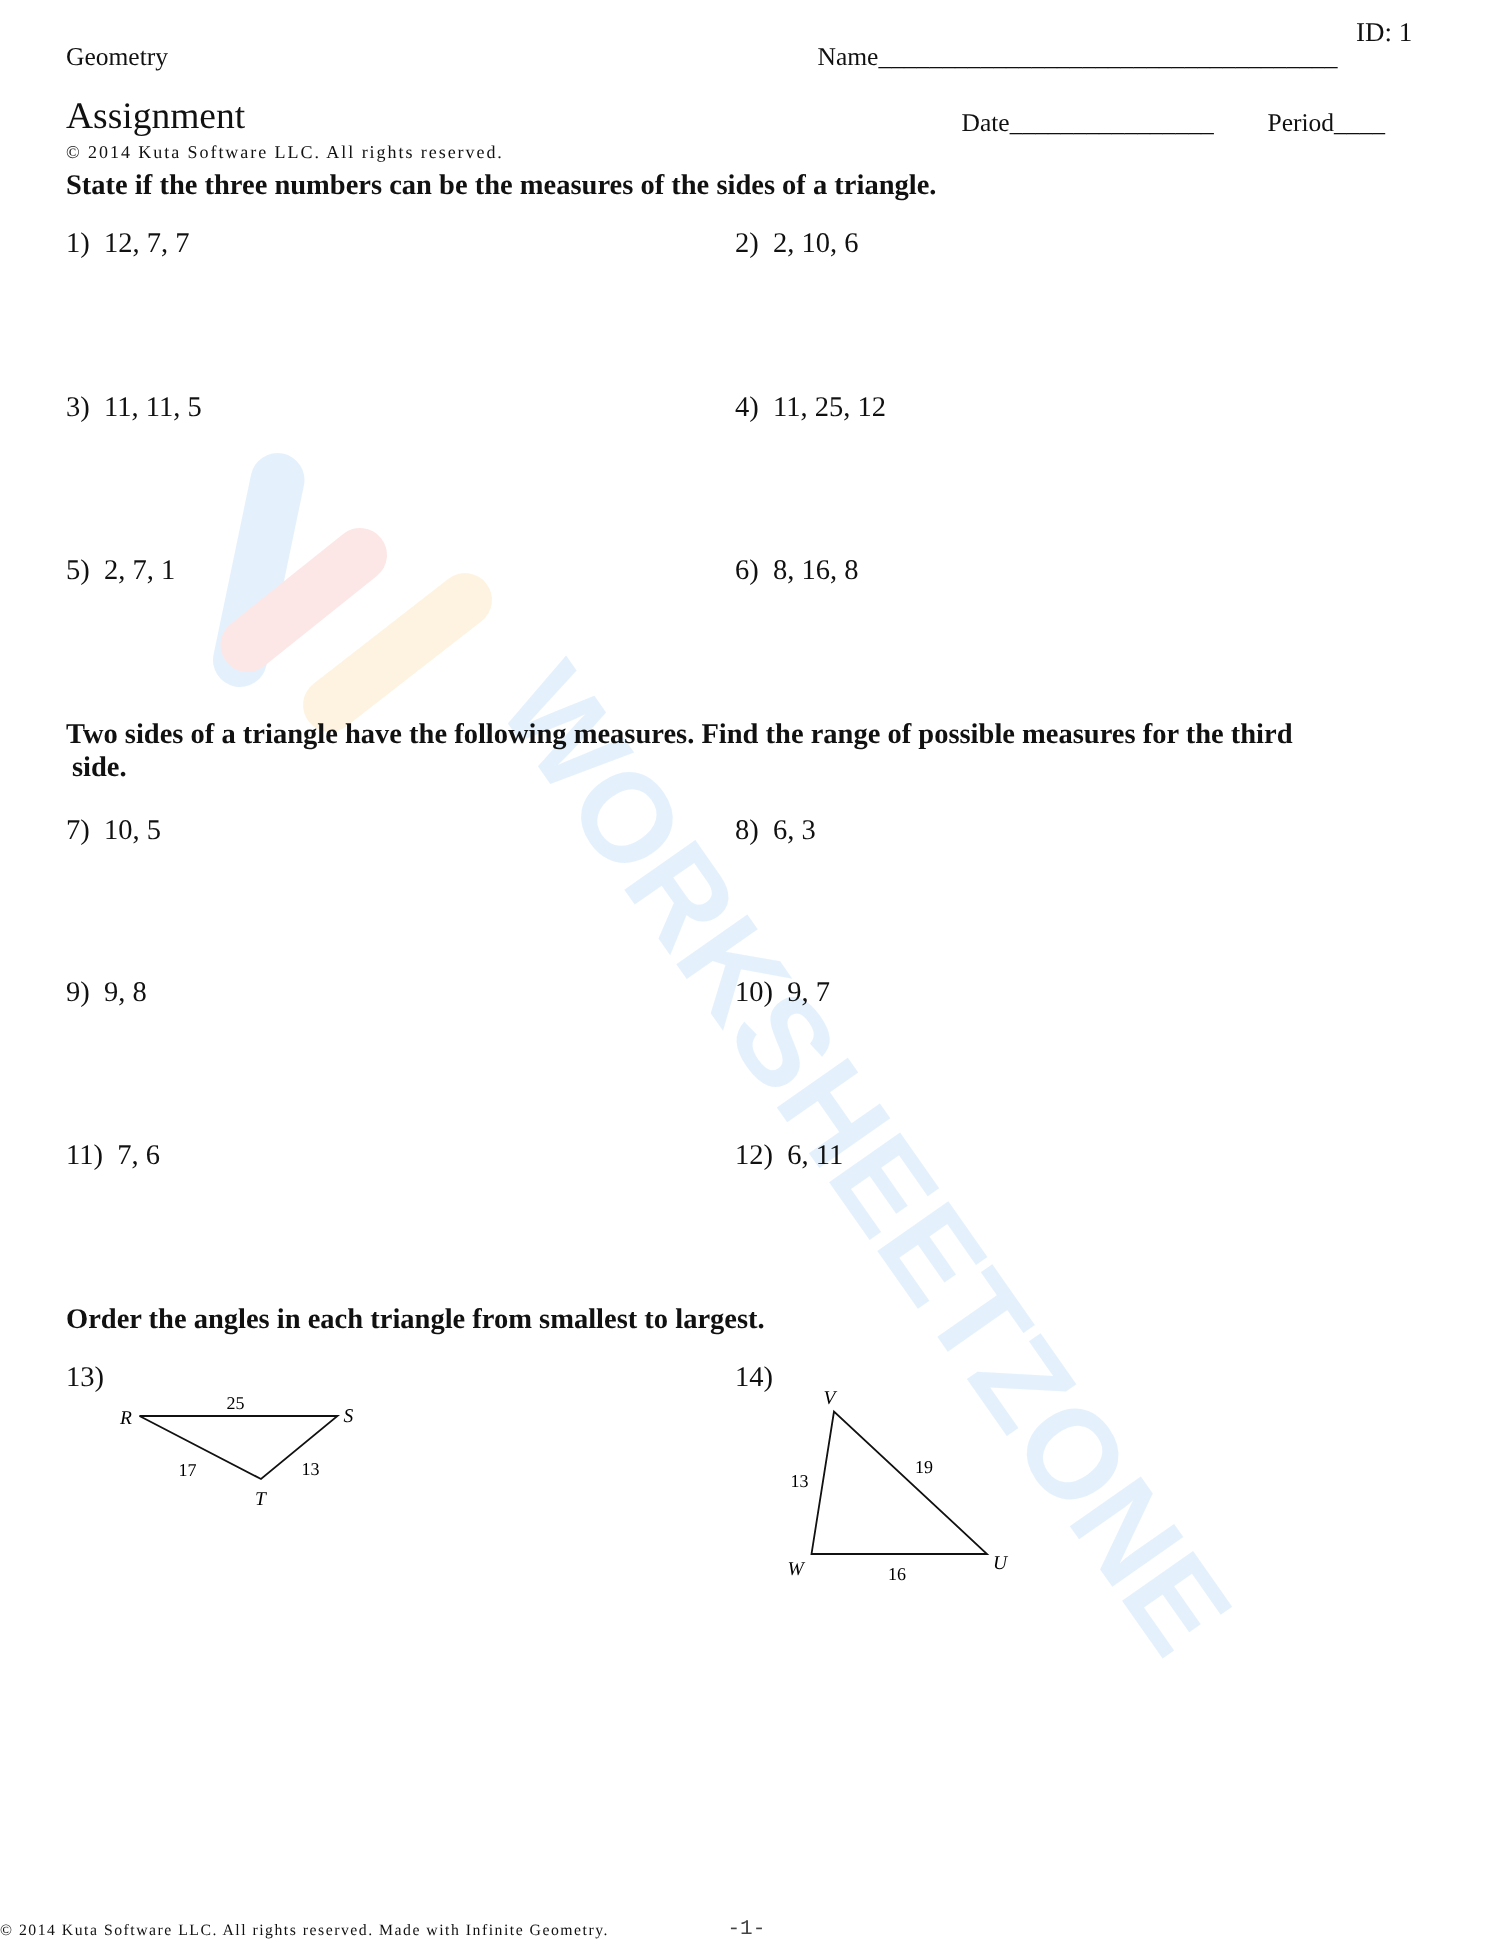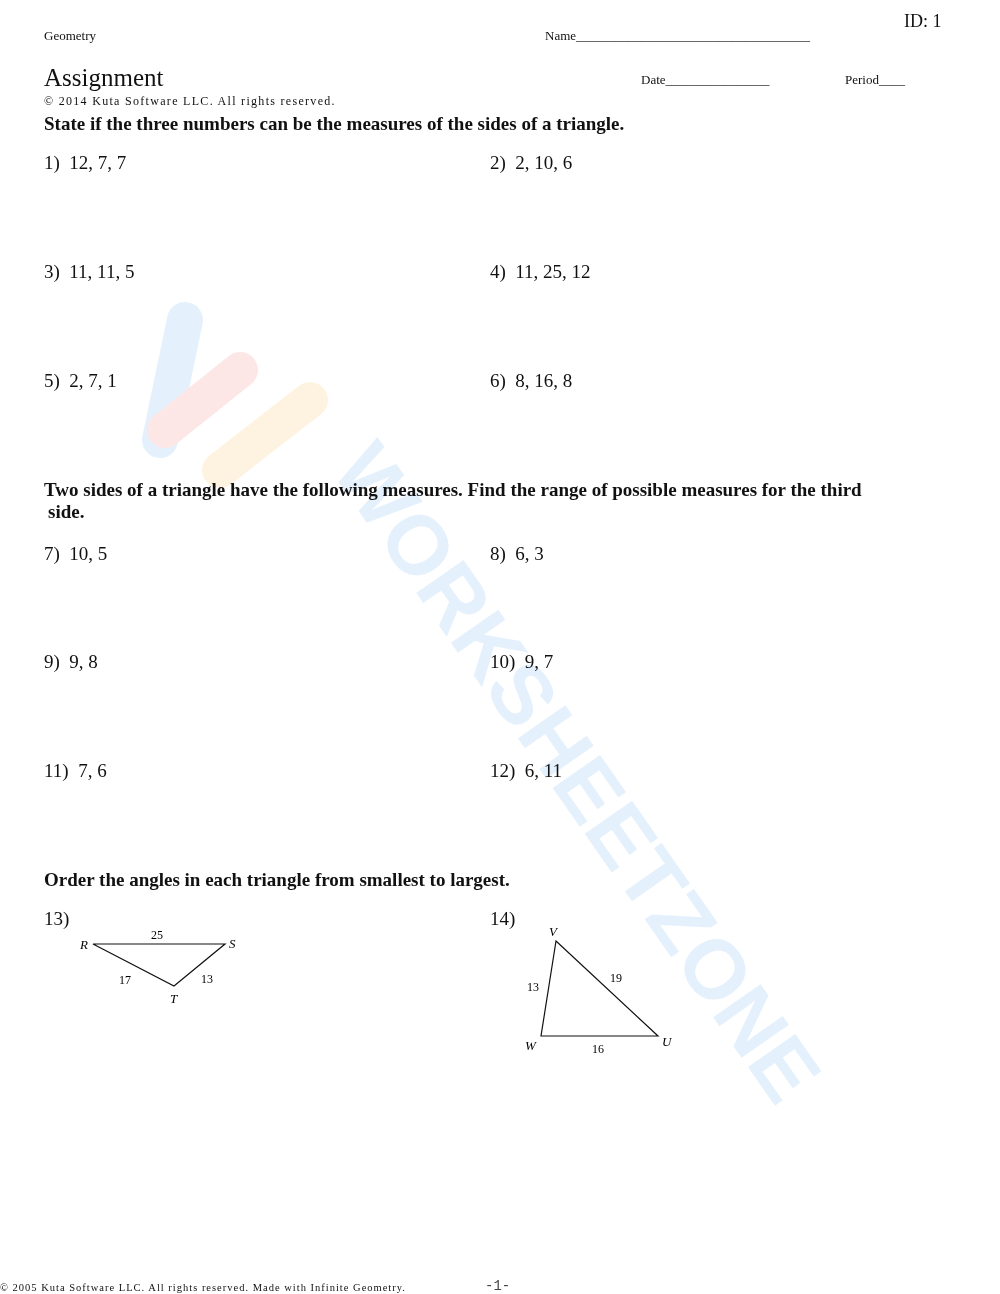--- a/index.html
+++ b/index.html
@@ -1,18 +1,18 @@
 <!DOCTYPE html>
 <html><head>
 <meta charset="utf-8">
 <style>
   html, body { margin:0; padding:0; background:#ffffff; }
   body { width:1000px; height:1294px; position:relative; overflow:hidden; font-family:"Liberation Serif", serif; color:#111; }
   .abs { position:absolute; white-space:nowrap; }
-  .hdr { font-size:13px; }
+  .hdr { font-size:17px; }
   .title { font-size:25px; }
   .copy { font-size:12px; letter-spacing:1.3px; }
   .instr { font-size:19px; font-weight:bold; }
   .prob { font-size:19px; }
   .foot { font-size:10.5px; letter-spacing:1px; }
   .pnum { font-family:"Liberation Mono", monospace; font-size:14px; color:#444; }
   .wm { position:absolute; pointer-events:none; }
   svg text { font-family:"Liberation Serif", serif; }
 </style>
 </head>
@@ -69,14 +69,14 @@
 <svg class="abs" width="200" height="140" style="left:515px;top:920px;">
   <polygon points="41,21 26,116 143,116" fill="none" stroke="#111" stroke-width="1.2"></polygon>
   <text x="34" y="16" font-size="13" font-style="italic">V</text>
   <text x="10" y="130" font-size="13" font-style="italic">W</text>
   <text x="147" y="126" font-size="13" font-style="italic">U</text>
   <text x="12" y="71" font-size="12">13</text>
   <text x="95" y="62" font-size="12">19</text>
   <text x="77" y="133" font-size="12">16</text>
 </svg>
 
-<div class="abs foot" style="left:0px;top:1282px;">© 2005 Kuta Software LLC.  All rights reserved.  Made with Infinite Geometry.</div>
+<div class="abs foot" style="left:0px;top:1282px;">© 2014 Kuta Software LLC.  All rights reserved.  Made with Infinite Geometry.</div>
 <div class="abs pnum" style="left:485px;top:1278px;">-1-</div>
 
 </body></html>

